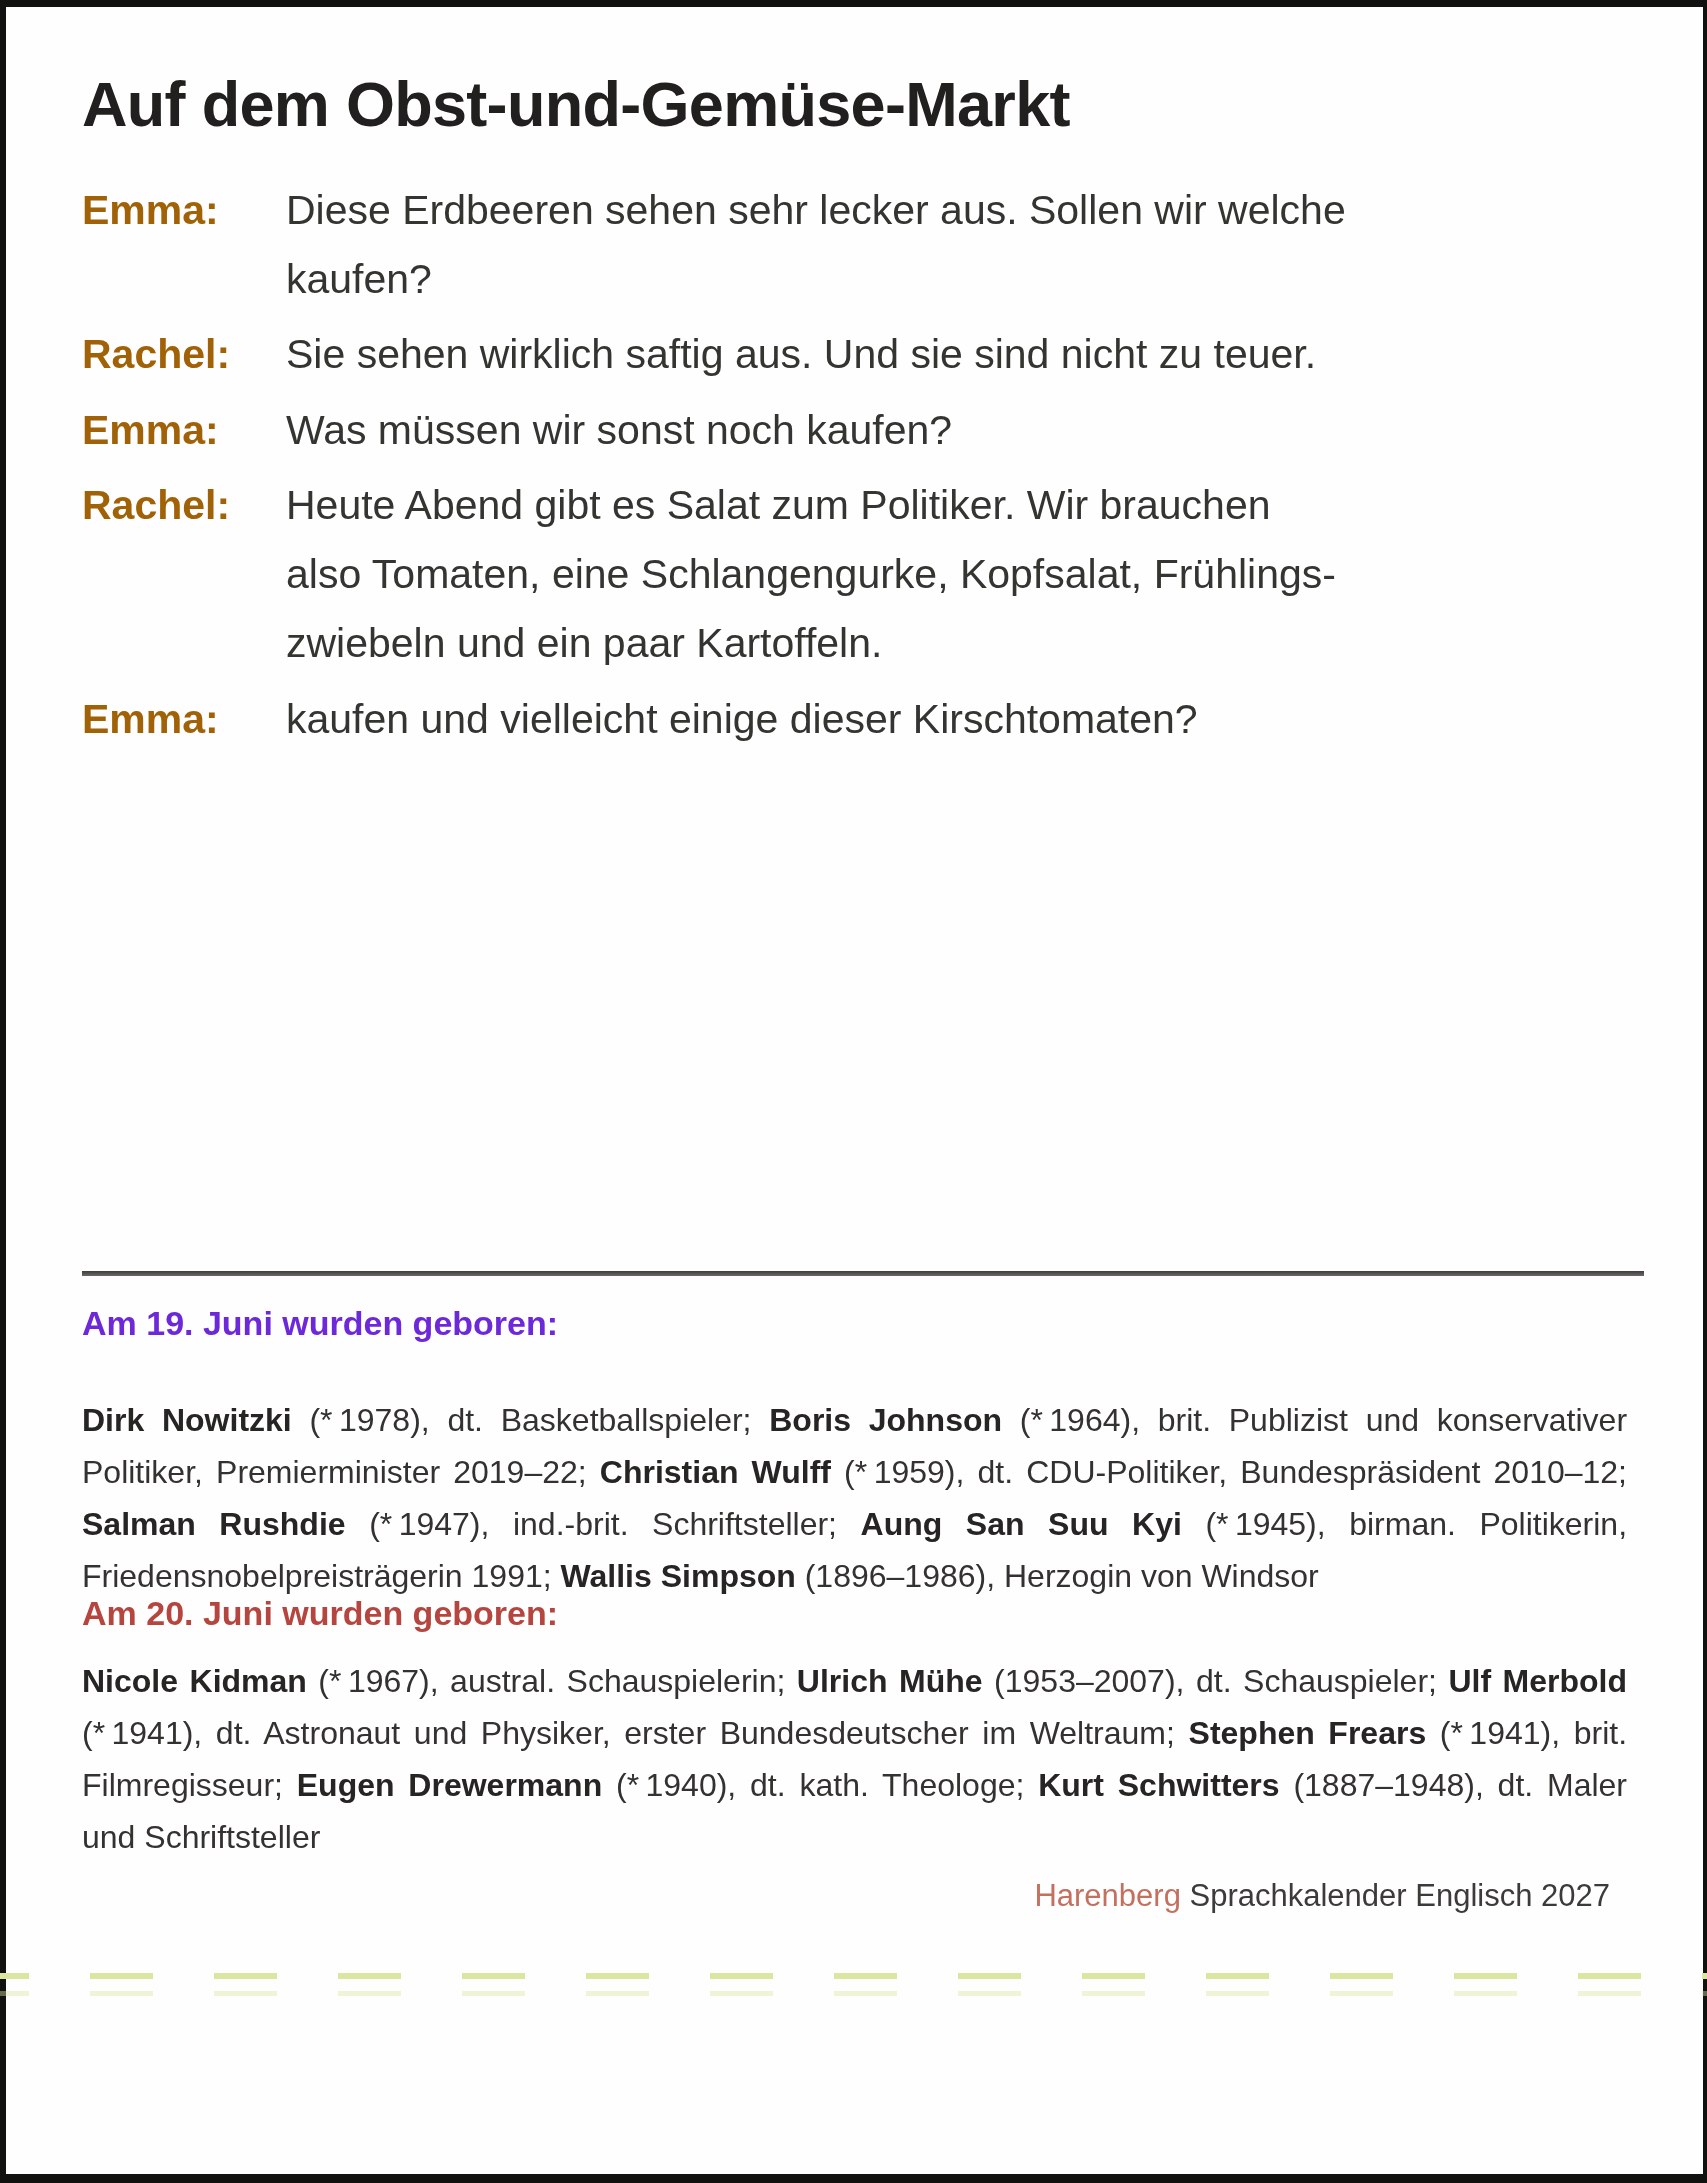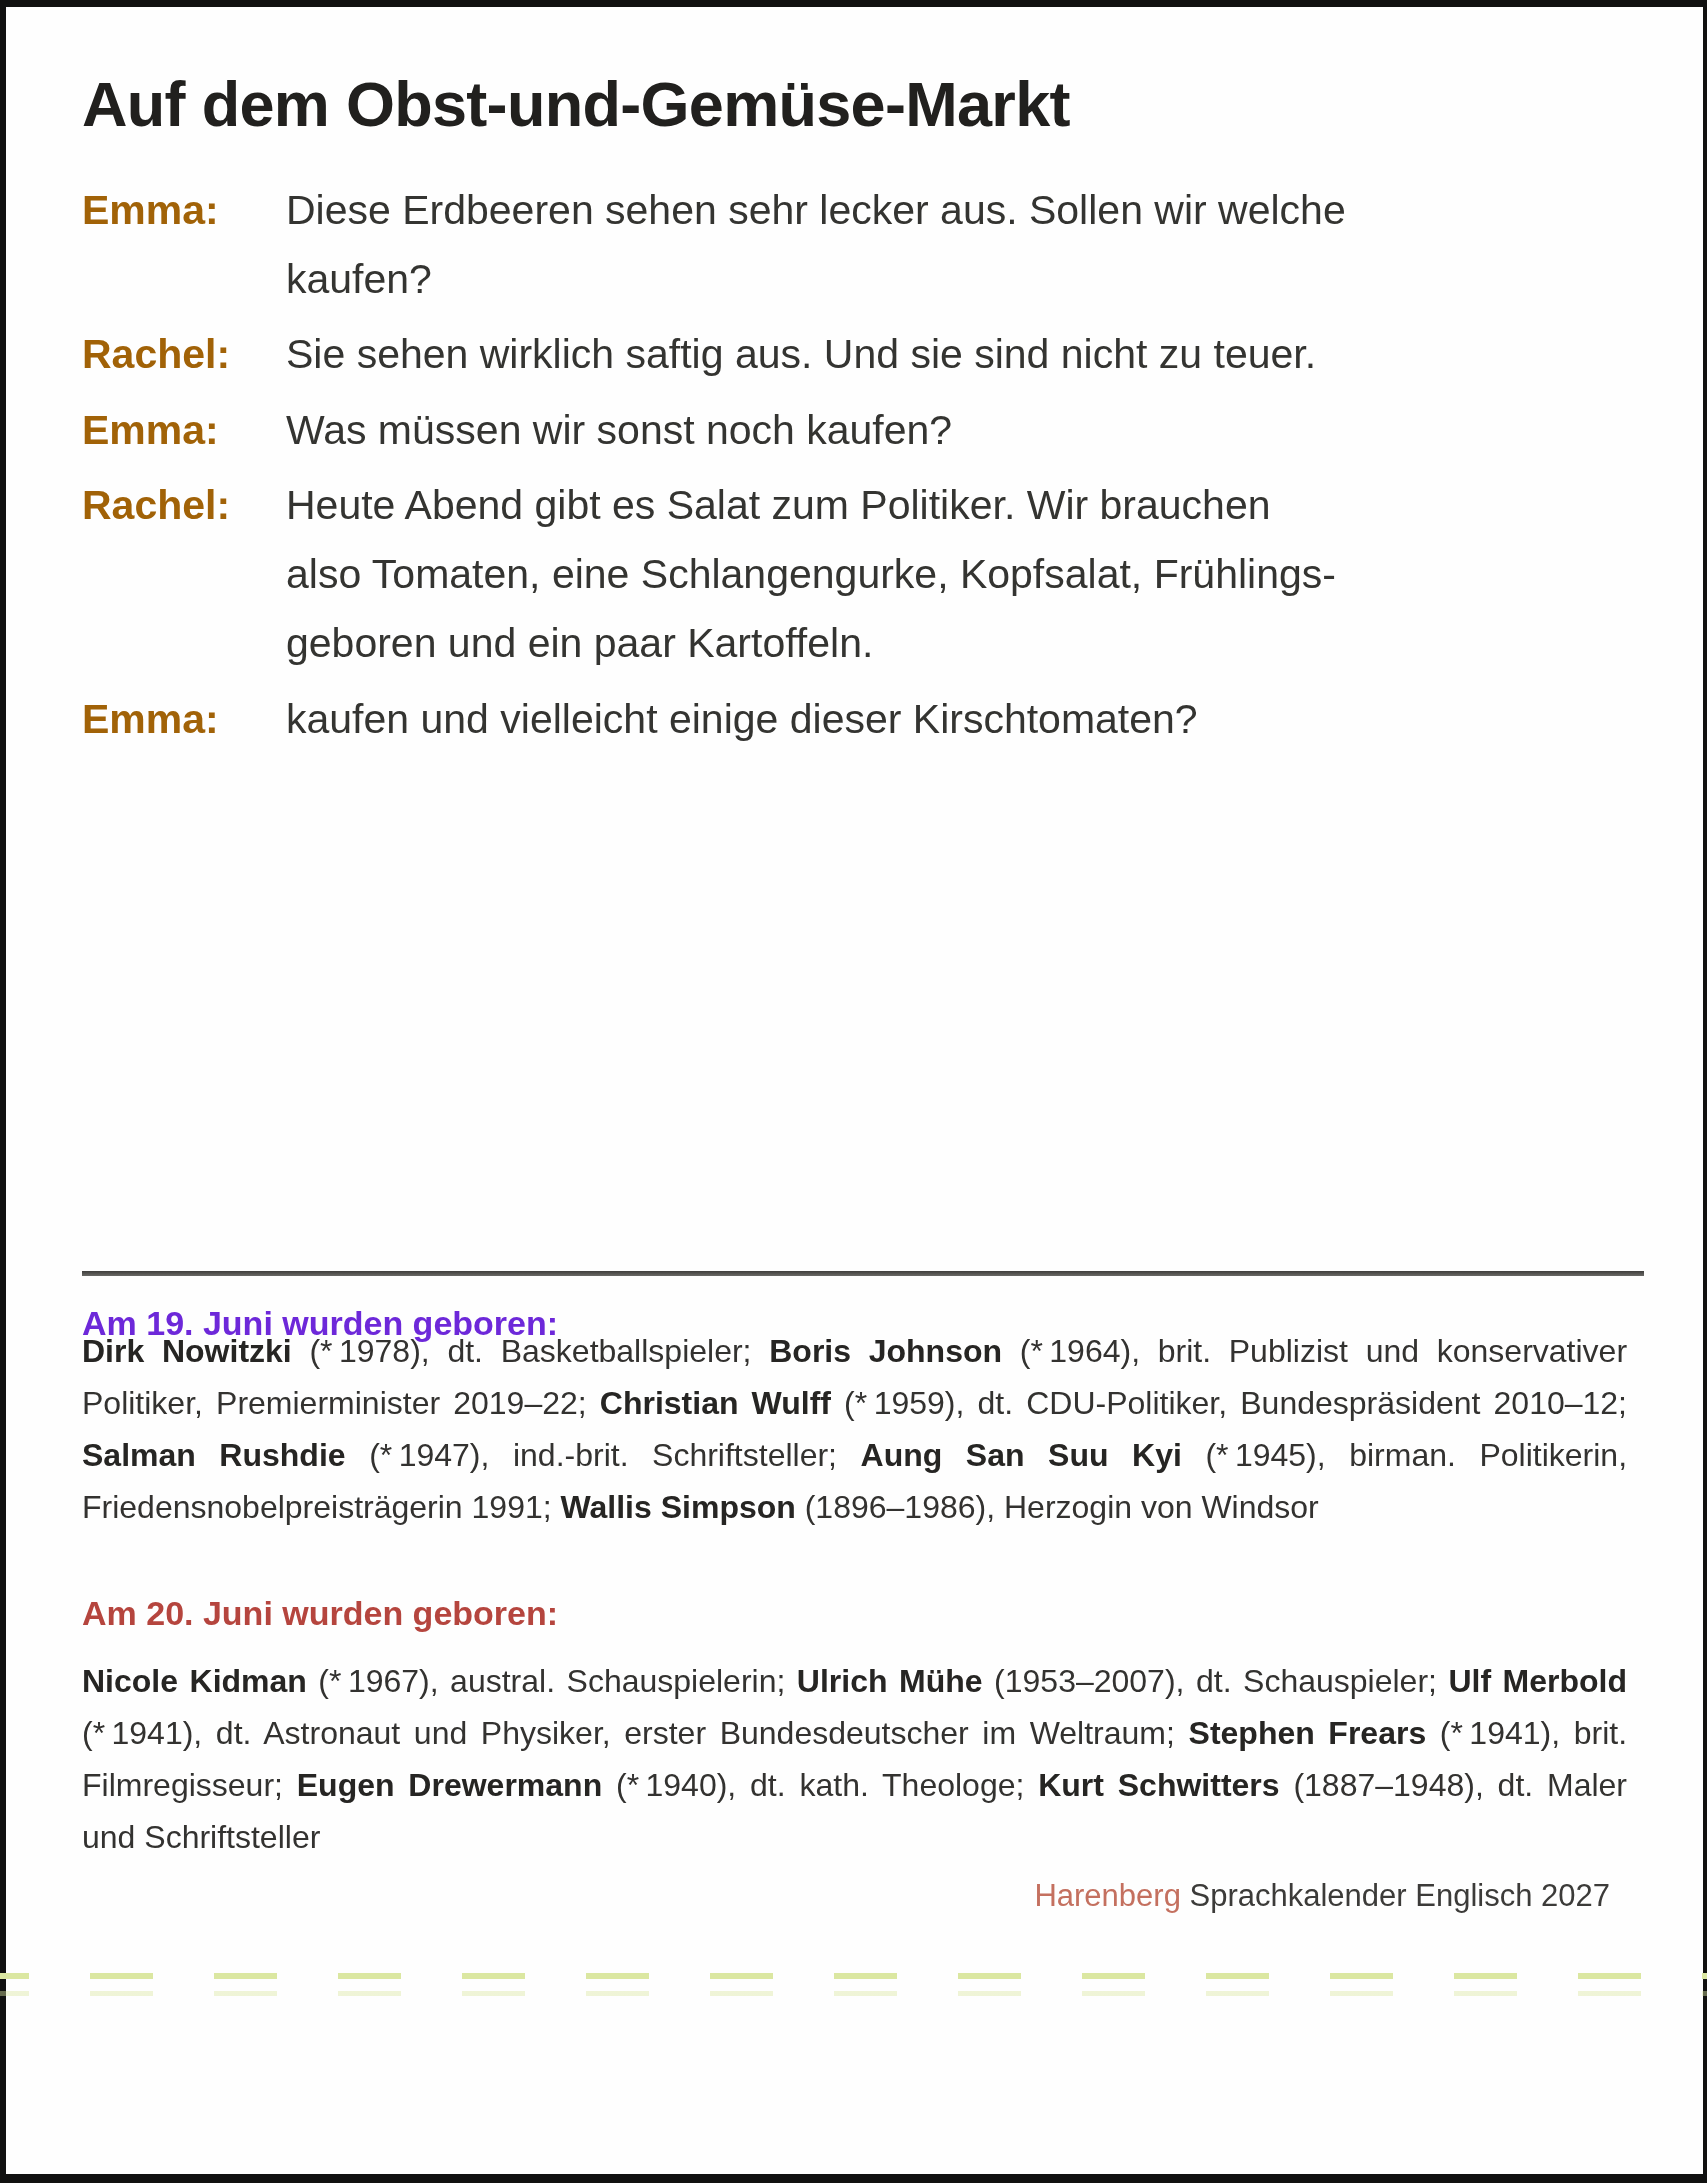--- a/index.html
+++ b/index.html
@@ -49,21 +49,21 @@
   }
   .bday-heading.red { color: var(--accent-red, #b5453e); }
   .h19 { top: 1303px; }
   .h20 { top: 1593px; }
 
   .bday-text {
     position: absolute; left: 82px; width: 1545px;
     font-size: 32px; line-height: 52px;
     text-align: justify; color: #333230;
   }
-  .p19 { top: 1325px; }
+  .p19 { top: 1394px; }
   .p20 { top: 1655px; }
   .bday-text b { color: #262523; }
 
   .footer {
     position: absolute; right: 97px; top: 1877px;
     font-size: 31px; line-height: 1.2; color: #3c3b39;
     white-space: nowrap;
   }
   .footer .brand { color: var(--brand-red, #c4705f); }
 
@@ -106,21 +106,21 @@
         <div class="speaker">Emma:</div>
         <div class="lines">
           <div class="line">Was müssen wir sonst noch kaufen?</div>
         </div>
       </div>
       <div class="turn">
         <div class="speaker">Rachel:</div>
         <div class="lines">
           <div class="line">Heute Abend gibt es Salat zum Politiker. Wir brauchen</div>
           <div class="line">also Tomaten, eine Schlangengurke, Kopfsalat, Frühlings-</div>
-          <div class="line">geboren und ein paar Kartoffeln.</div>
+          <div class="line">zwiebeln und ein paar Kartoffeln.</div>
         </div>
       </div>
       <div class="turn">
         <div class="speaker">Emma:</div>
         <div class="lines">
           <div class="line">kaufen und vielleicht einige dieser Kirschtomaten?</div>
         </div>
       </div>
     </div>
 

